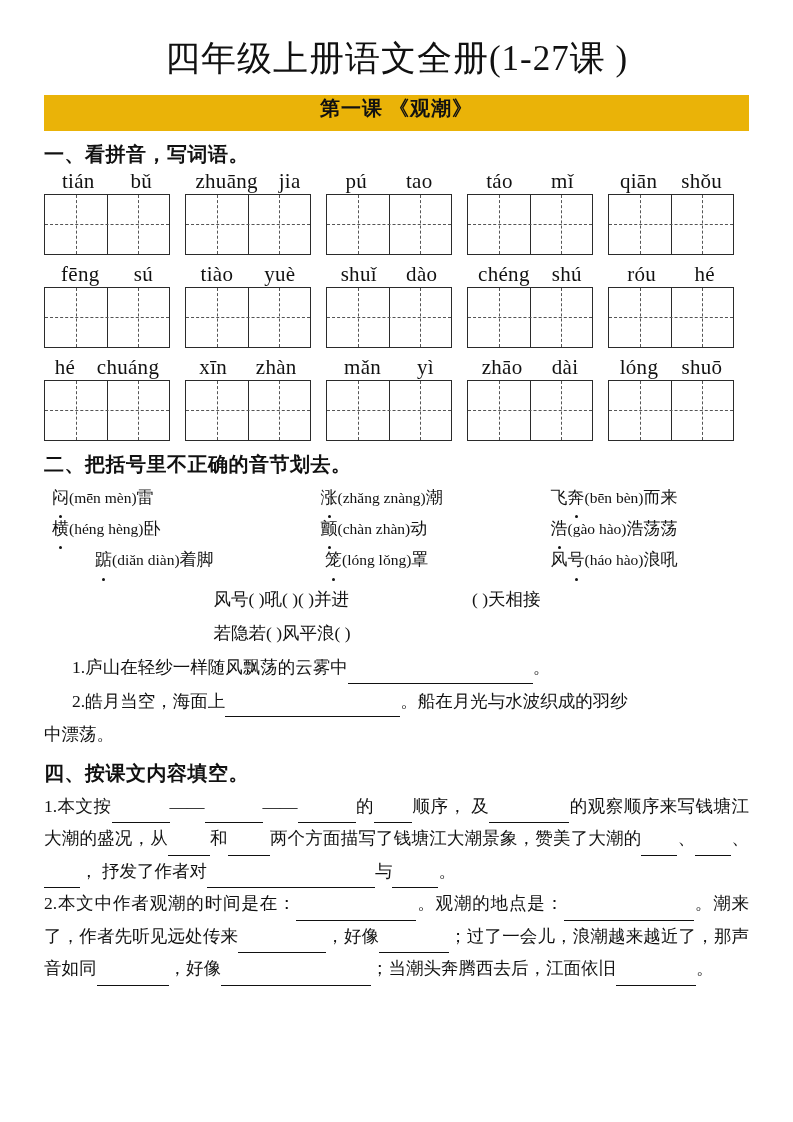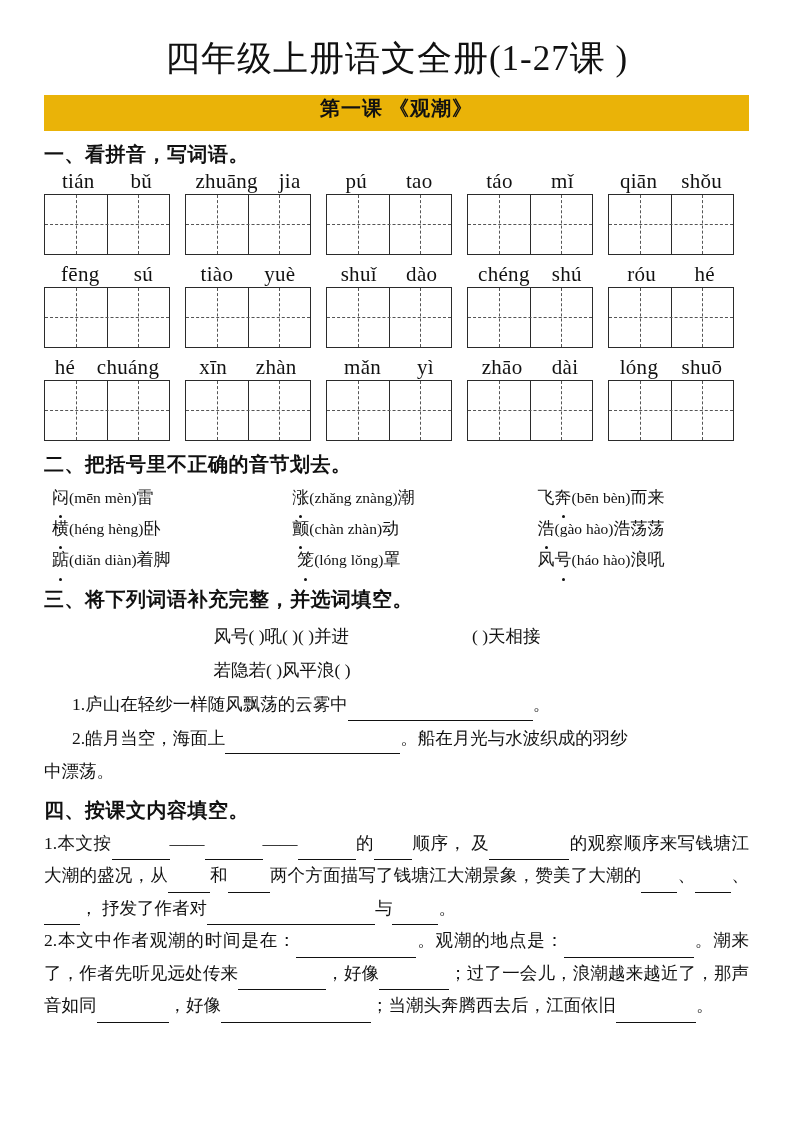--- a/index.html
+++ b/index.html
@@ -112,21 +112,21 @@
   .pick-table {
     margin: 4px 0 0 8px;
     font-size: 17px;
     line-height: 1.85;
   }
   .pick-line { display: flex; }
   .pick-cell {
     white-space: nowrap;
   }
   .pick-cell.c1 { width: 250px; }
-  .pick-cell.c2 { width: 255px; }
+  .pick-cell.c2 { width: 255px; margin-left: 43px; }
   .pick-cell.c3 { width: 220px; }
   .dotted-char {
     position: relative;
     display: inline-block;
   }
   .dotted-char::after {
     content: "";
     position: absolute;
     left: 50%;
     bottom: -5px;
@@ -352,21 +352,20 @@
       <div class="pick-cell c2"><span></span><span class="dotted-char">颤</span><span class="py">(chàn zhàn)</span><span>动</span></div>
       <div class="pick-cell c3"><span></span><span class="dotted-char">浩</span><span class="py">(gào hào)</span><span>浩荡荡</span></div>
     </div>
     <div class="pick-line">
       <div class="pick-cell c2"><span></span><span class="dotted-char">踮</span><span class="py">(diǎn diàn)</span><span>着脚</span></div>
       <div class="pick-cell c1"><span></span><span class="dotted-char">笼</span><span class="py">(lóng lǒng)</span><span>罩</span></div>
       <div class="pick-cell c3"><span>风</span><span class="dotted-char">号</span><span class="py">(háo hào)</span><span>浪吼</span></div>
     </div>
   </div>
 
-  <div class="sec-head">三、将下列词语补充完整，并选词填空。</div>
 
   <div class="idiom-block">
     <div class="idiom-line">
       <div class="idiom-item i1">风号(    )吼</div>
       <div class="idiom-item i2">(    )(    )并进</div>
       <div class="idiom-item i3">(    )天相接</div>
     </div>
     <div class="idiom-line">
       <div class="idiom-item i1">若隐若(   )</div>
       <div class="idiom-item i2">风平浪(   )</div>

